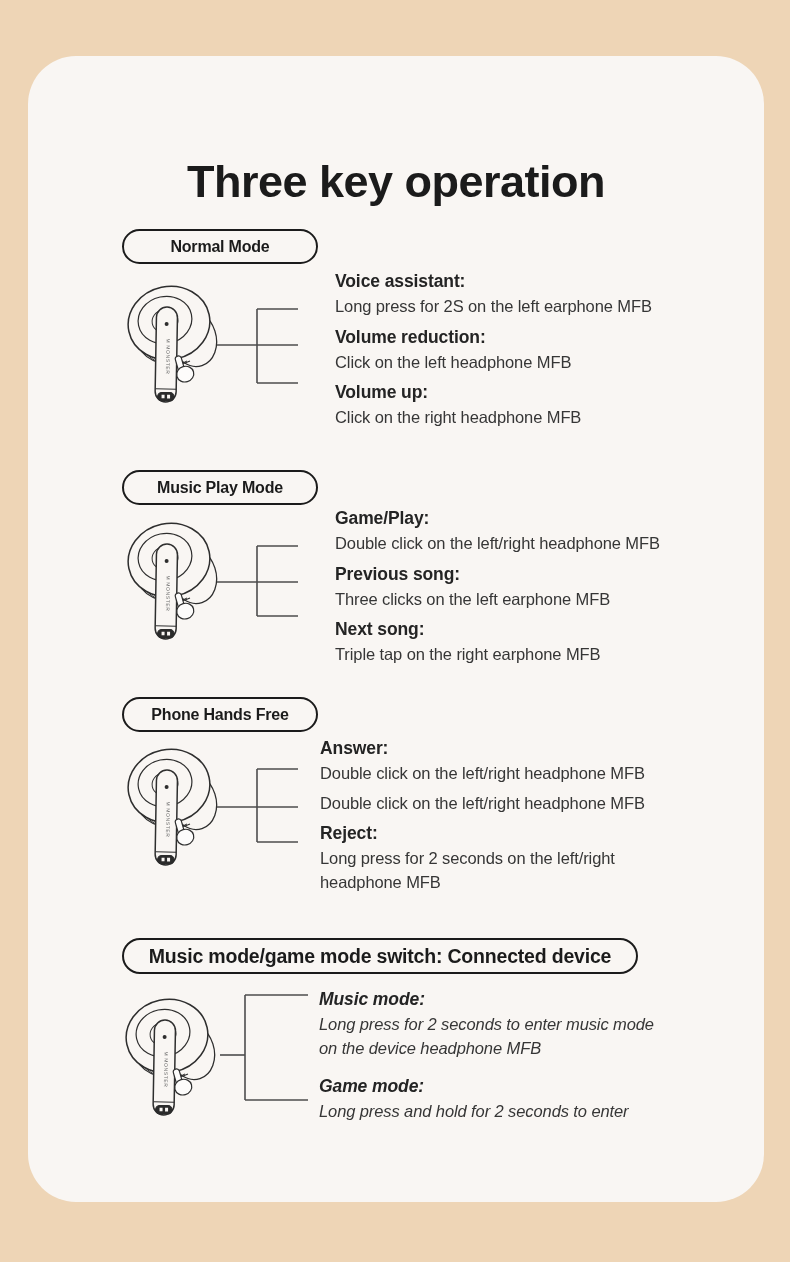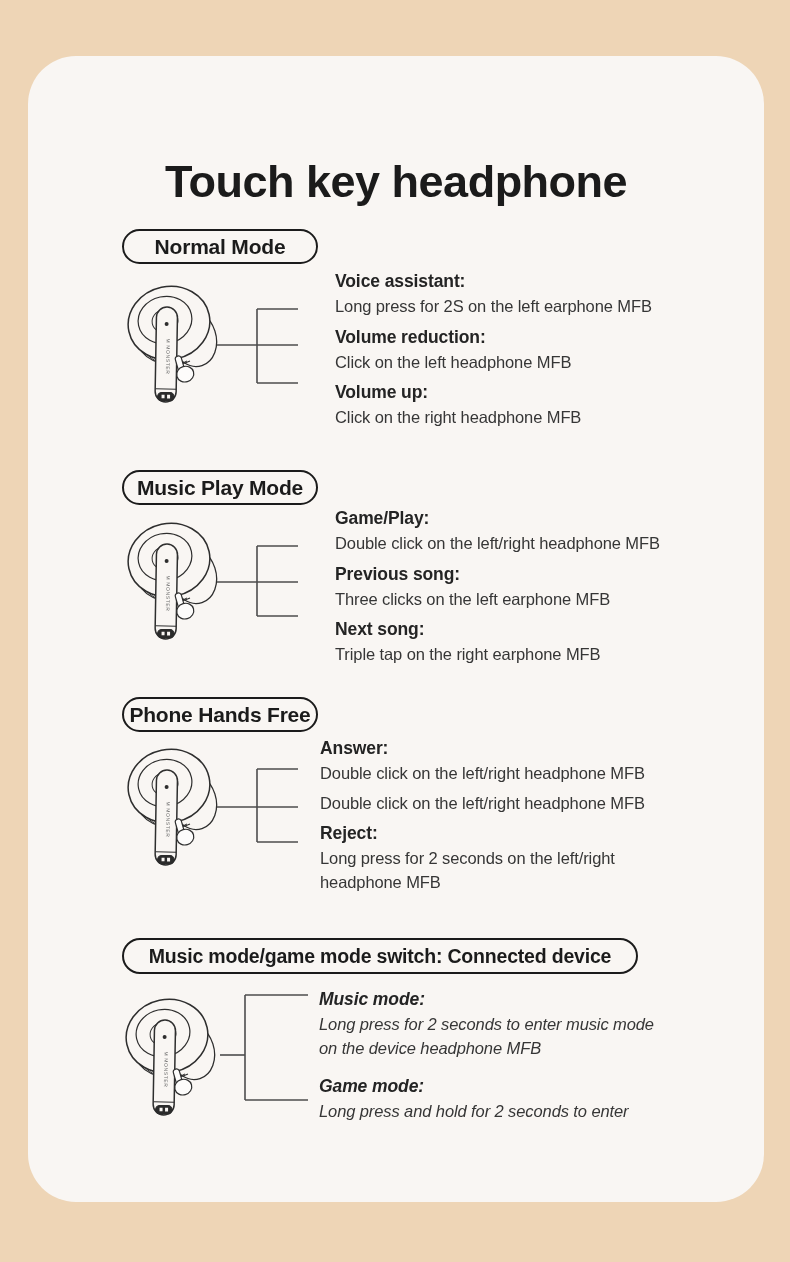--- a/index.html
+++ b/index.html
@@ -32,21 +32,21 @@
     height:35px;
     border:2.2px solid #1b1b1b;
     border-radius:19px;
     background:transparent;
     display:flex;align-items:center;justify-content:center;
     font-weight:700;
     color:#1b1b1b;
     letter-spacing:-0.2px;
     box-sizing:border-box;
   }
-  .pill-sm{left:94px;width:196px;font-size:21px;}
+  .pill-sm{left:94px;width:196px;font-size:16px;}
   .pill-lg{left:94px;width:516px;height:36px;font-size:19.5px;}
   .p1{top:173px;} .p2{top:414px;} .p3{top:641px;} .p4{top:882px;}
 
   .earbud{position:absolute;width:100px;height:122px;}
   .e1{left:92px;top:228px;}
   .e2{left:92px;top:465px;}
   .e3{left:92px;top:691px;}
   .e4{left:90px;top:941px;}
 
   .connector{position:absolute;}
@@ -109,21 +109,21 @@
 
       <g transform="translate(58,74) rotate(-16)">
         <rect x="-3" y="-2" width="6.2" height="17" rx="3.1" fill="#fdfcfb" stroke="#2e2e2e" stroke-width="1.2"></rect>
         <ellipse cx="2.5" cy="17.5" rx="8.6" ry="7.8" fill="#fdfcfb" stroke="#2e2e2e" stroke-width="1.2"></ellipse>
       </g>
     </symbol>
   </svg>
 
   <div class="card">
 
-    <h1 class="title">Touch key headphone</h1>
+    <h1 class="title">Three key operation</h1>
 
     <div class="pill pill-sm p1">
       <span>Normal Mode</span>
     </div>
     <svg class="earbud e1" viewBox="0 0 100 122">
       <use href="#earbud-art"></use>
     </svg>
     <svg class="connector c1" viewBox="0 0 88 88">
       <line x1="43" y1="7" x2="43" y2="81"></line>
       <line x1="43" y1="7" x2="84" y2="7"></line>

